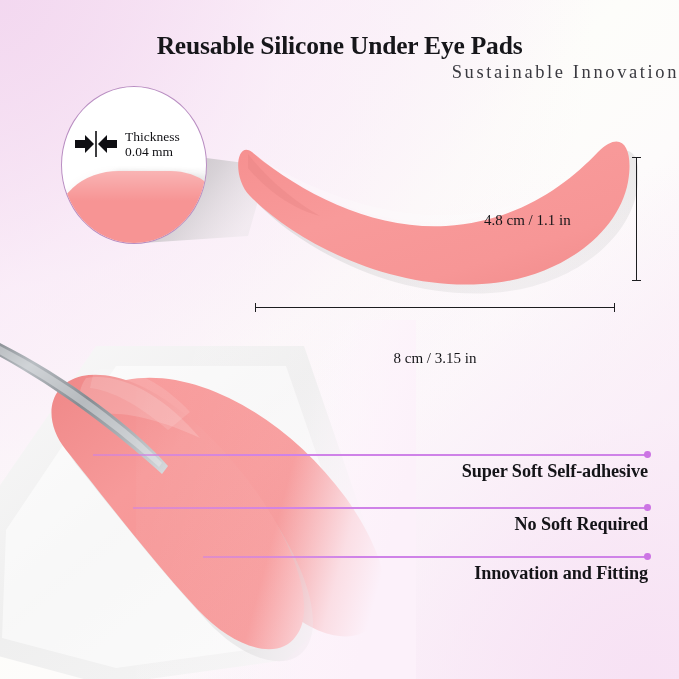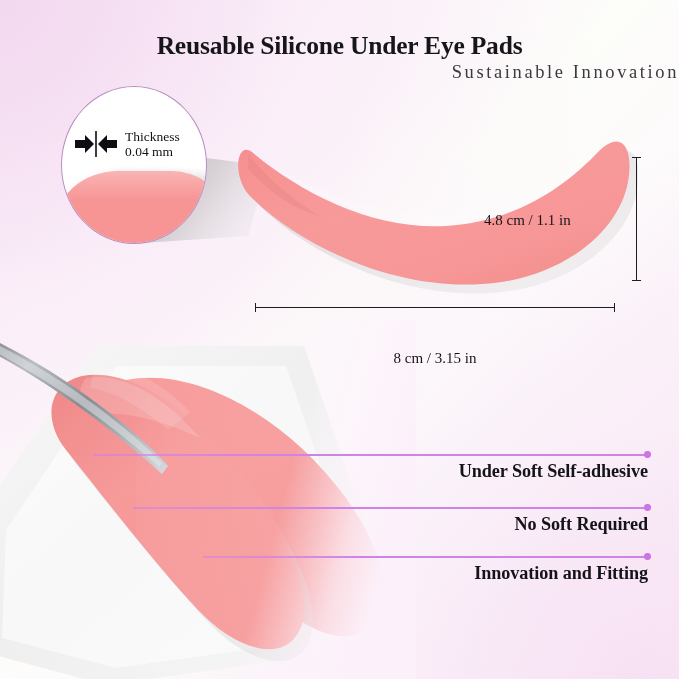--- a/index.html
+++ b/index.html
@@ -382,21 +382,21 @@
   <div class="dim-v">
     <div class="cap t"></div>
     <div class="bar"></div>
     <div class="cap b"></div>
   </div>
   <div class="dim-v-label">4.8 cm / 1.1 in</div>
 
   <div class="feature" id="feature-0">
     <div class="line"></div>
     <div class="dot"></div>
-    <div class="label">Under Soft Self-adhesive</div>
+    <div class="label">Super Soft Self-adhesive</div>
   </div>
 
   <div class="feature" id="feature-1">
     <div class="line"></div>
     <div class="dot"></div>
     <div class="label">No Soft Required</div>
   </div>
 
   <div class="feature" id="feature-2">
     <div class="line"></div>

